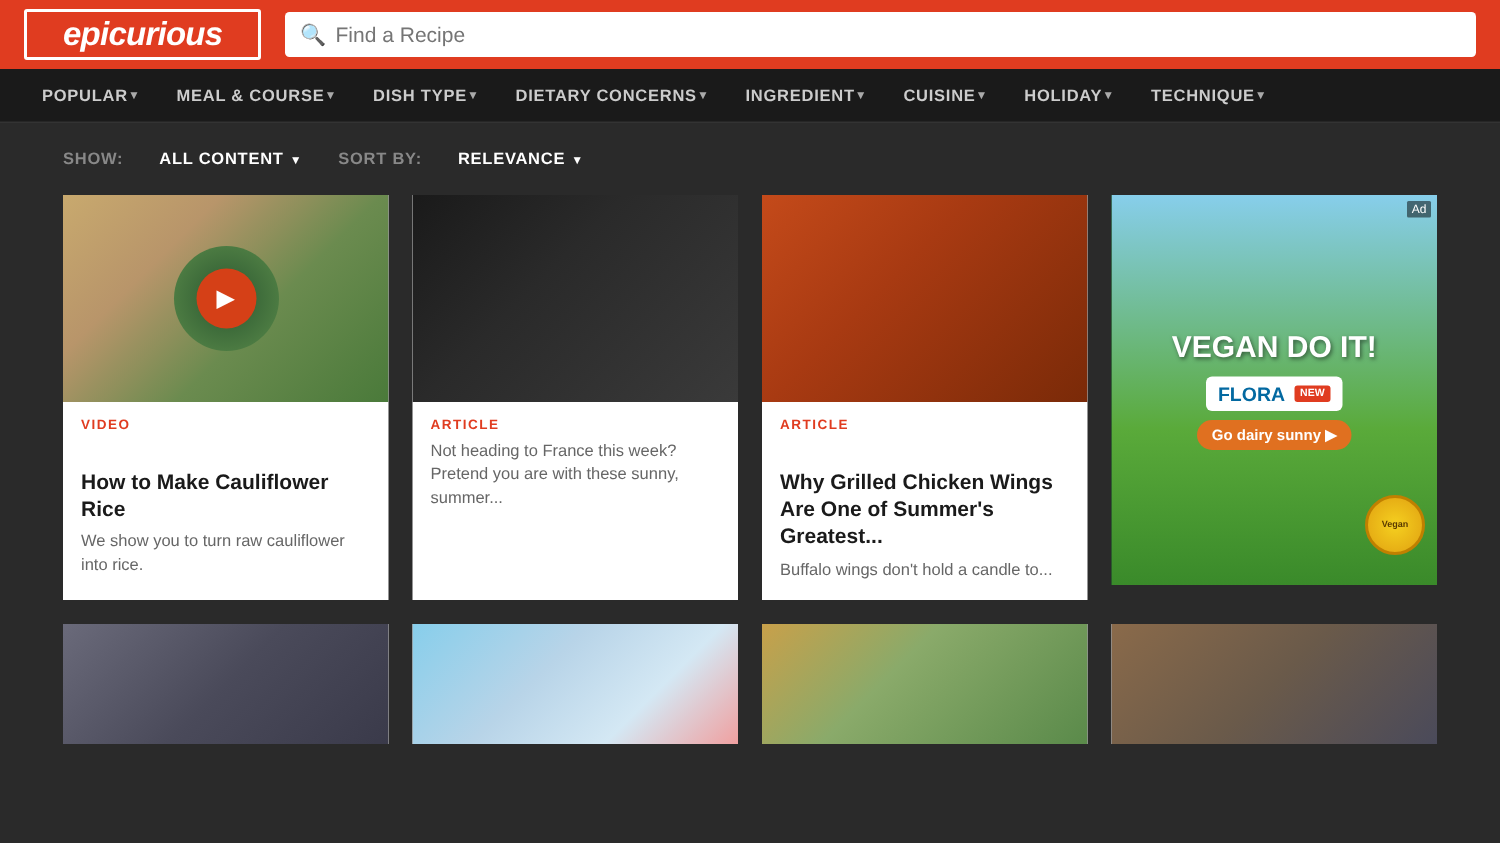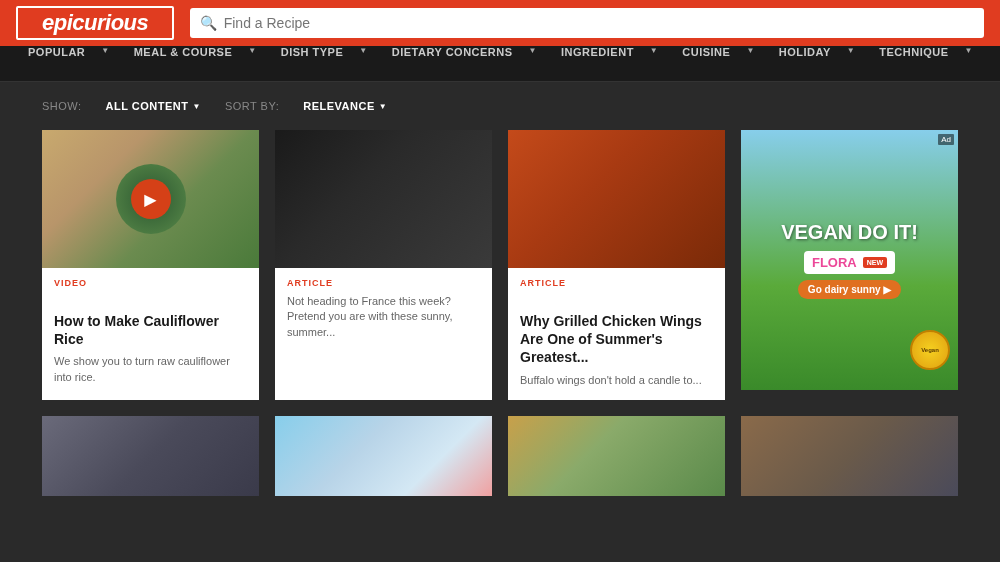--- a/index.html
+++ b/index.html
@@ -60,21 +60,22 @@
       border-bottom: 1px solid #333;
     }
     .nav-item {
       color: #ccc;
       font-size: 11px;
       font-weight: bold;
       letter-spacing: 0.5px;
       padding: 0 12px;
       height: 36px;
       display: flex;
-      gap: 16px;
+      align-items: center;
+      gap: 0;
       cursor: pointer;
       text-transform: uppercase;
       white-space: nowrap;
     }
     .nav-chevron { font-size: 8px; color: #aaa; }
 
     
     #results-bar {
       background: #2a2a2a;
       height: 48px;
@@ -88,21 +89,21 @@
       font-size: 14px;
     }
     #results-controls {
       display: flex;
       align-items: center;
       gap: 24px;
     }
     .control-label {
       color: #888;
       font-size: 11px;
-      font-weight: normal;
+      font-weight: bold;
       letter-spacing: 0.5px;
       text-transform: uppercase;
     }
     .control-value {
       color: white;
       font-size: 11px;
       font-weight: bold;
       letter-spacing: 0.5px;
       text-transform: uppercase;
       cursor: pointer;
@@ -251,21 +252,21 @@
       border-radius: 4px;
       padding: 4px 8px;
       display: flex;
       align-items: center;
       gap: 6px;
       margin-bottom: 6px;
     }
     .ad-product-name {
       font-size: 13px;
       font-weight: bold;
-      color: #ec4899;
+      color: #0369a1;
     }
     .ad-product-badge {
       background: #e03c20;
       color: white;
       font-size: 7px;
       font-weight: bold;
       padding: 2px 4px;
       border-radius: 2px;
       text-transform: uppercase;
     }

